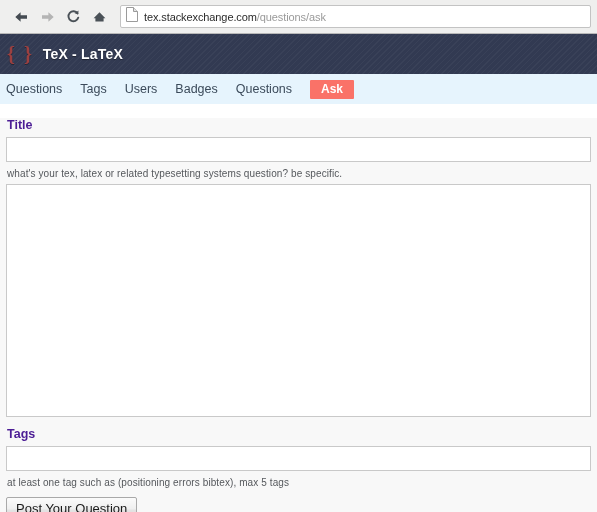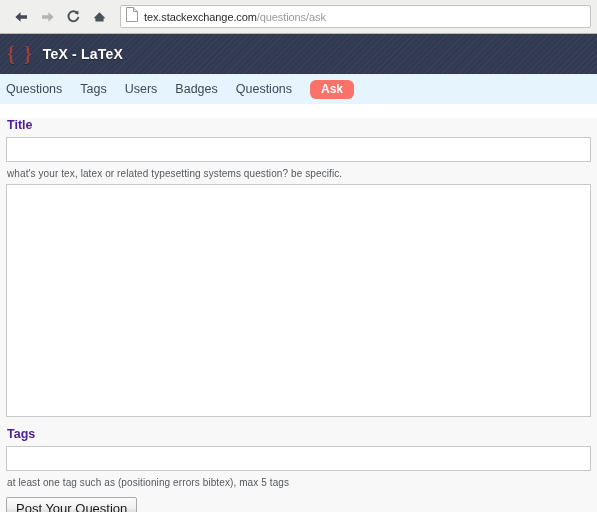--- a/index.html
+++ b/index.html
@@ -117,21 +117,21 @@
     white-space: nowrap;
   }
   .nav-ask {
     display: inline-flex;
     align-items: center;
     justify-content: center;
     background: #fa7268;
     color: #ffffff;
     font-size: 12px;
     font-weight: bold;
-    border-radius: 6px;
+    border-radius: 1px;
     padding: 3px 11px 4px 11px;
     line-height: 1;
     margin-left: 0px;
     text-decoration: none;
   }
 
   
   .ask-page {
     background: #f8f8f8;
     height: calc(512px - 34px - 40px - 30px);

